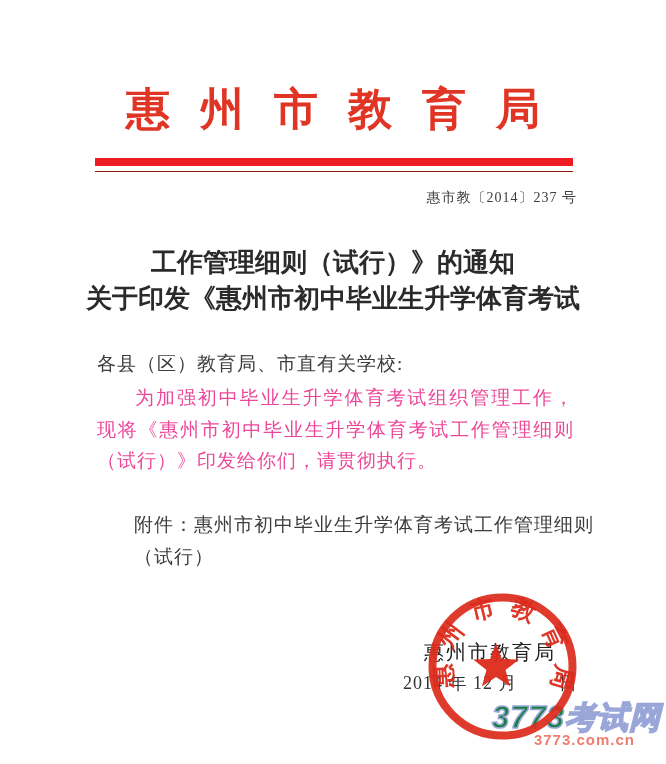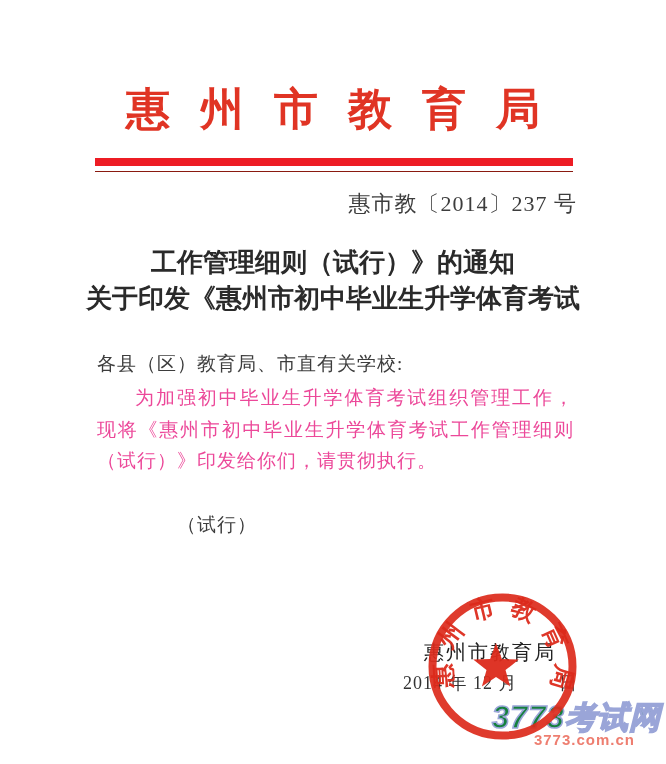--- a/index.html
+++ b/index.html
@@ -23,21 +23,21 @@
     text-indent: 30px;
     white-space: nowrap;
   }
   .rule { position: absolute; top: 158px; left: 95px; width: 478px; }
   .rule-bar  { height: 8px; background: #ed1c24; }
   .rule-line { height: 1px; background: #8a1a10; margin-top: 5px; }
   .doc-number {
     position: absolute;
     top: 189px; left: 0; right: 89px;
     text-align: right;
-    font-size: 22px;
+    font-size: 14px;
     color: #3d3d3d;
     letter-spacing: 1px;
   }
   .title {
     position: absolute;
     top: 245px; left: 0; right: 0;
     text-align: center;
     font-size: 26px;
     font-weight: bold;
     color: #2a2a2a;
@@ -62,21 +62,21 @@
     letter-spacing: 1px;
   }
   .attachment {
     position: absolute;
     top: 509px; left: 134px;
     font-size: 19px;
     color: #3d3d3d;
     line-height: 31.5px;
     letter-spacing: 1px;
   }
-  .attachment-line2 { margin-left: 43px; }
+  .attachment-line2 { }
   .signature {
     position: absolute;
     top: 639px; left: 424px;
     font-size: 20px;
     color: #222222;
     letter-spacing: 2px;
   }
   .date-prefix {
     position: absolute;
     top: 671px; left: 403px;
@@ -136,20 +136,21 @@
   <div class="title">
     <div>工作管理细则（试行）》的通知</div>
     <div>关于印发《惠州市初中毕业生升学体育考试</div>
   </div>
 
   <div class="salutation">各县（区）教育局、市直有关学校:</div>
 
   <div class="body-para">为加强初中毕业生升学体育考试组织管理工作，现将《惠州市初中毕业生升学体育考试工作管理细则（试行）》印发给你们，请贯彻执行。</div>
 
   <div class="attachment">
+    <div>附件：惠州市初中毕业生升学体育考试工作管理细则</div>
     <div class="attachment-line2">（试行）</div>
   </div>
 
   <div class="signature">惠州市教育局</div>
 
   <div class="date-prefix">2014 年 12 月</div>
   <div class="date-suffix">日</div>
 
   <div class="watermark-title">3773考试网</div>
   <div class="watermark-url">3773.com.cn</div>

